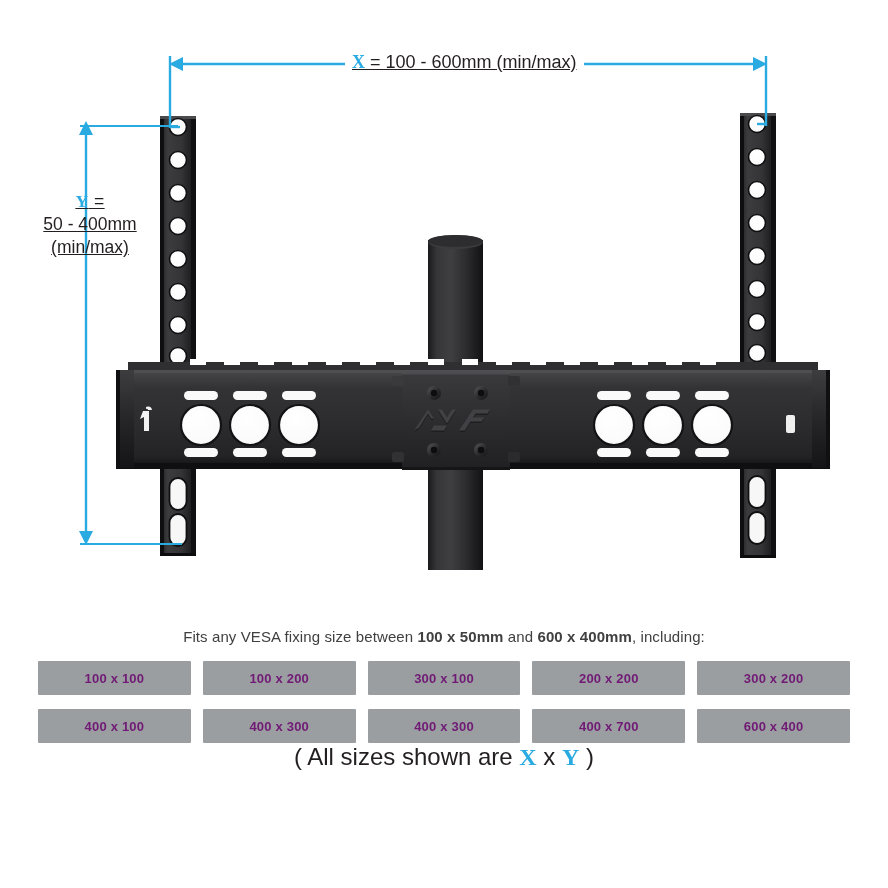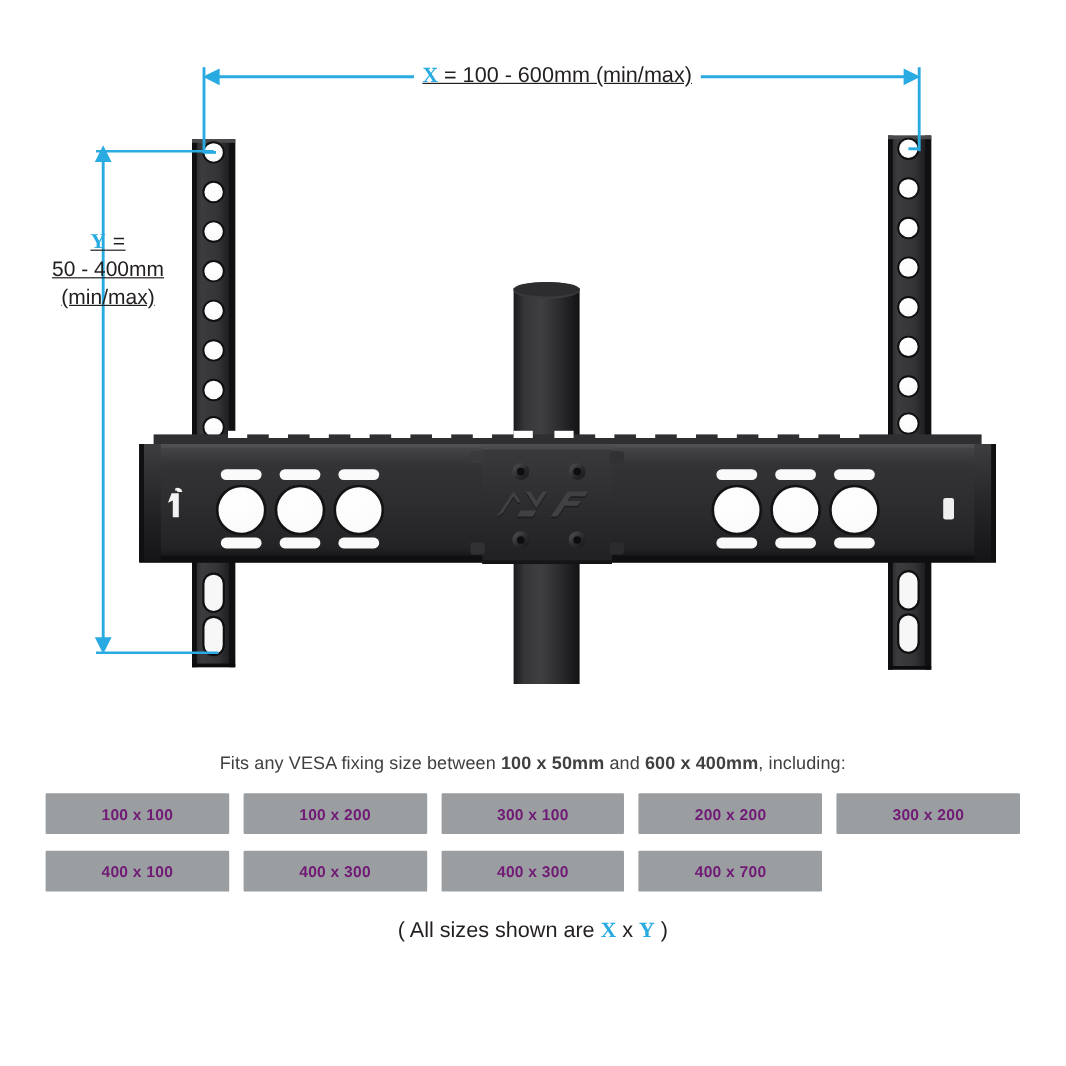--- a/index.html
+++ b/index.html
@@ -47,22 +47,21 @@
     font-size: 13px;
     font-weight: bold;
     letter-spacing: 0.2px;
     display: flex;
     align-items: center;
     justify-content: center;
     border-radius: 1px;
   }
   .footnote {
     text-align: center;
-    font-size: 18px;
-    margin-top: 22px;
+    font-size: 24px;
     color: #231f20;
   }
   .axis-letter { color: #29abe2; font-weight: bold; font-family: "Liberation Serif", serif; }
   .dim-text {
     position: absolute;
     font-size: 18px;
     color: #231f20;
     white-space: nowrap;
     text-decoration: underline;
   }
@@ -365,18 +364,19 @@
   <div class="size-grid">
     <div class="size-chip">100 x 100</div>
     <div class="size-chip">100 x 200</div>
     <div class="size-chip">300 x 100</div>
     <div class="size-chip">200 x 200</div>
     <div class="size-chip">300 x 200</div>
     <div class="size-chip">400 x 100</div>
     <div class="size-chip">400 x 300</div>
     <div class="size-chip">400 x 300</div>
     <div class="size-chip">400 x 700</div>
+    <div class="size-chip">600 x 400</div>
   </div>
 
   <div class="footnote">
     <span>( All sizes shown are </span><span class="axis-letter">X</span><span> x </span><span class="axis-letter">Y</span><span> )</span>
   </div>
 </div>
 
 </body></html>

